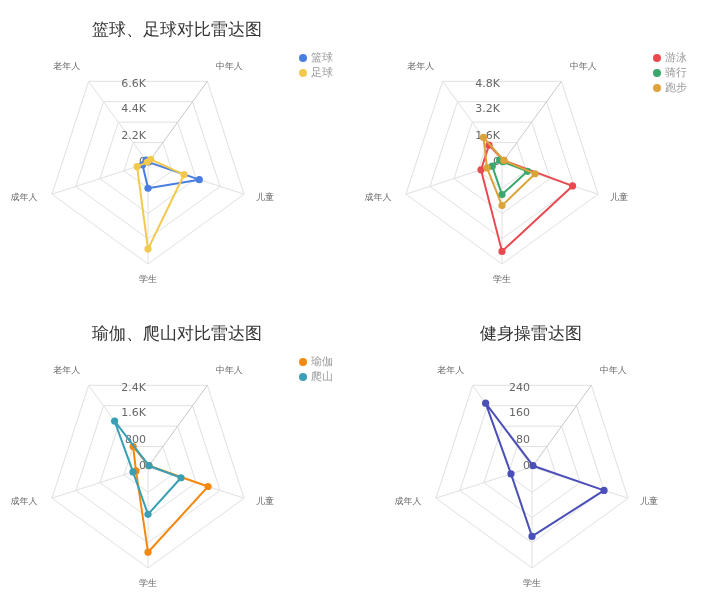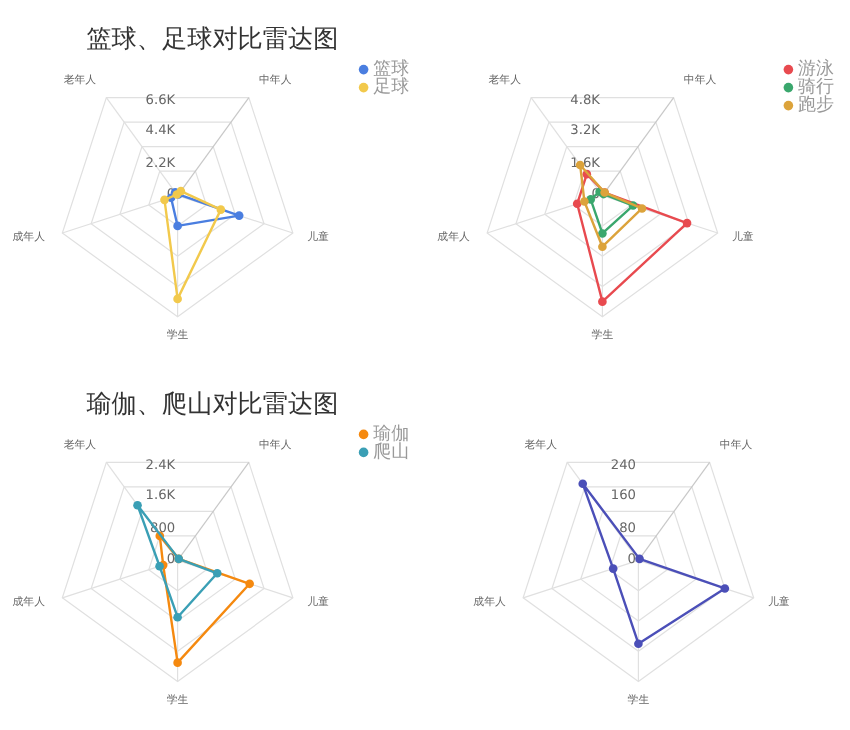--- a/index.html
+++ b/index.html
@@ -1,22 +1,22 @@
 <!DOCTYPE html>
 <html><head>
 <meta charset="utf-8">
 <style>
   html, body { margin: 0; padding: 0; background: #ffffff; }
   body { width: 708px; height: 608px; position: relative; overflow: hidden;
          font-family: "DejaVu Sans", "Liberation Sans", sans-serif; }
   .panel { position: absolute; width: 354px; height: 304px; }
   .panel svg { position: absolute; left: 0; top: 0; width: 354px; height: 304px; overflow: visible; }
   .title { position: absolute; left: 0; width: 354px; top: 18px; text-align: center;
-           font-size: 21px; color: #333333; }
-  .legend { position: absolute; left: 299px; top: 50px; font-size: 15px; color: #999999; }
+           font-size: 17px; color: #333333; }
+  .legend { position: absolute; left: 299px; top: 50px; font-size: 11px; color: #999999; }
   .legend-item { display: flex; align-items: center; height: 15px; cursor: pointer; }
   .legend-dot { width: 8px; height: 8px; border-radius: 50%; margin-right: 4px; display: inline-block; }
   .axis-label { font-size: 9px; fill: #666666; }
   .tick-label { font-size: 11px; fill: #666666; }
   .grid { fill: none; stroke: #e0e0e0; stroke-width: 1; }
   .spoke { stroke: #e0e0e0; stroke-width: 1; }
   .spoke.dark { stroke: #c8c8c8; }
 </style>
 </head>
 <body>
@@ -162,20 +162,21 @@
       <span>瑜伽</span>
     </div>
     <div class="legend-item">
       <span class="legend-dot" style="background: rgb(58, 159, 181);"></span>
       <span>爬山</span>
     </div>
   </div>
 </div>
 
 <div class="panel" style="left:354px;top:304px;">
+  <div class="title">健身操雷达图</div>
   <svg>
       <polygon points="163.15842237961505,142.57232089203256 192.84157762038495,142.57232089203256 202.01417703645262,170.80267910796744 178,188.25 153.98582296354738,170.80267910796744" class="grid"></polygon>
       <polygon points="148.31684475923012,122.14464178406516 207.6831552407699,122.14464178406516 226.02835407290524,178.60535821593484 178,213.5 129.97164592709476,178.60535821593487" class="grid"></polygon>
       <polygon points="133.47526713884517,101.71696267609772 222.52473286115483,101.71696267609772 250.04253110935787,186.40803732390228 178,238.75 105.95746889064212,186.4080373239023" class="grid"></polygon>
       <polygon points="118.63368951846022,81.2892835681303 237.36631048153978,81.2892835681303 274.0567081458105,194.21071643186968 178,264 81.9432918541895,194.2107164318697" class="grid"></polygon>
       <line x1="178" y1="163" x2="118.63368951846022" y2="81.2892835681303" class="spoke"></line>
       <line x1="178" y1="163" x2="237.36631048153978" y2="81.2892835681303" class="spoke dark"></line>
       <line x1="178" y1="163" x2="274.0567081458105" y2="194.21071643186968" class="spoke"></line>
       <line x1="178" y1="163" x2="178" y2="264" class="spoke"></line>
       <line x1="178" y1="163" x2="81.9432918541895" y2="194.2107164318697" class="spoke"></line>

